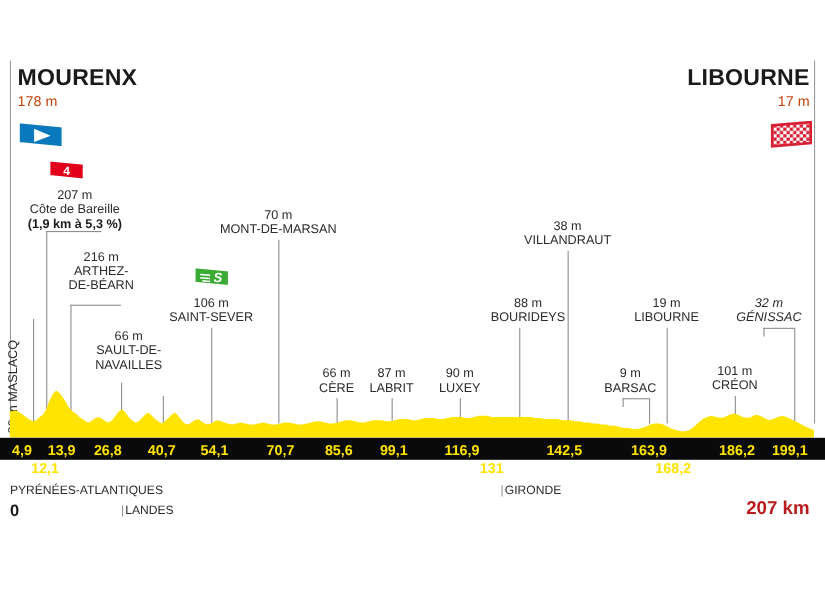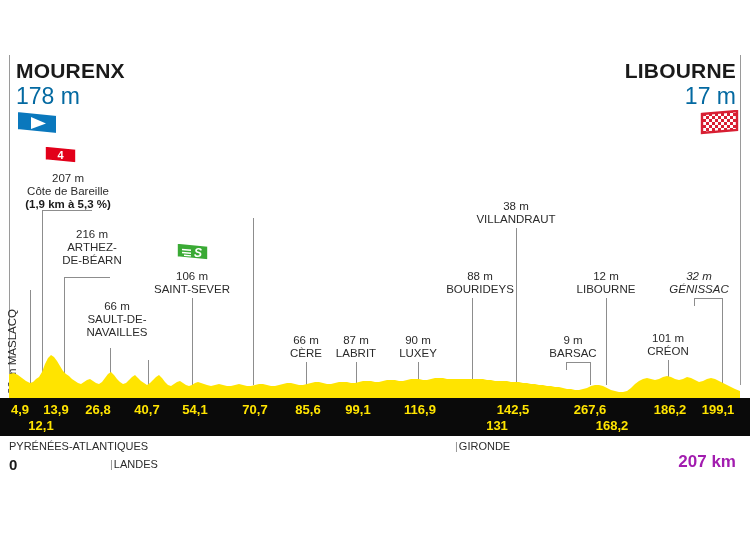--- a/index.html
+++ b/index.html
@@ -16,21 +16,21 @@
   
   .citybar{position:absolute;top:55px;width:1px;background:#9a9a9a;}
   .citybar.left{left:9px;height:330px;}
   .citybar.right{left:740px;height:330px;}
 
   .city{position:absolute;top:60px;line-height:1;}
   .city .name{
     font-size:21px;font-weight:bold;letter-spacing:.2px;color:#1a1a1a;
     white-space:nowrap;
   }
-  .city .alt{font-size:23px;color:#0369a1;margin-top:4px;}
+  .city .alt{font-size:13px;color:#c2410c;margin-top:4px;}
   .city.start{left:16px;text-align:left;}
   .city.finish{right:14px;text-align:right;}
 
   
   .flag{position:absolute;}
   .flag svg{display:block;}
 
   
   .ann{position:absolute;text-align:center;line-height:1.12;white-space:nowrap;}
   .ann .alt{font-size:11.5px;color:#2b2b2b;}
@@ -48,40 +48,40 @@
     transform-origin:left bottom;
     white-space:nowrap;
   }
 
   
   #profile{position:absolute;left:0;top:352px;width:750px;height:46px;}
   #profile svg{display:block;}
 
   
   #kmband{
-    position:absolute;left:0;top:398px;width:750px;height:38px;
+    position:absolute;left:0;top:398px;width:750px;height:20px;
     background:#0a0a0a;
   }
   .km{
     position:absolute;
     color:#ffe400;font-size:13px;font-weight:bold;
     white-space:nowrap;transform:translateX(-50%);
   }
   .km.r1{top:4px;}
   .km.r2{top:20px;}
 
   
   #depts{position:absolute;left:0;top:436px;width:750px;height:44px;background:#fff;}
   .dept{
     position:absolute;font-size:11px;color:#2b2b2b;white-space:nowrap;
   }
   .dept .bar{color:#8d8d8d;margin-right:1px;}
 
   #dist0{position:absolute;left:9px;top:456px;font-size:15px;font-weight:bold;color:#1a1a1a;}
-  #disttot{position:absolute;right:14px;top:452px;font-size:17px;font-weight:bold;color:#a21caf;}
+  #disttot{position:absolute;right:14px;top:452px;font-size:17px;font-weight:bold;color:#b91c1c;}
 </style>
 </head>
 <body>
 
 <div id="stage">
 
   <div class="citybar left"></div>
   <div class="citybar right"></div>
 
   <div class="city start">
@@ -146,20 +146,24 @@
 
   <div class="ann" style="left:117px;top:300px;transform:translateX(-50%);">
     <div class="alt">66 m</div>
     <div class="nm" style="white-space:pre;">SAULT-DE-
 NAVAILLES</div>
   </div>
   <div class="lead leadv" style="left:110px;top:348px;height:37px;"></div>
 
   <div class="lead leadv" style="left:148px;top:360px;height:25px;"></div>
 
+  <div class="ann" style="left:253px;top:190px;transform:translateX(-50%);">
+    <div class="alt">70 m</div>
+    <div class="nm">MONT-DE-MARSAN</div>
+  </div>
   <div class="lead leadv" style="left:253px;top:218px;height:167px;"></div>
 
   <div class="ann" style="left:306px;top:334px;transform:translateX(-50%);">
     <div class="alt">66 m</div>
     <div class="nm">CÈRE</div>
   </div>
   <div class="lead leadv" style="left:306px;top:362px;height:23px;"></div>
 
   <div class="ann" style="left:356px;top:334px;transform:translateX(-50%);">
     <div class="alt">87 m</div>
@@ -187,21 +191,21 @@
 
   <div class="ann" style="left:573px;top:334px;transform:translateX(-50%);">
     <div class="alt">9 m</div>
     <div class="nm">BARSAC</div>
   </div>
   <div class="lead leadh" style="left:566px;top:362px;width:24px;"></div>
   <div class="lead leadv" style="left:566px;top:362px;height:8px;"></div>
   <div class="lead leadv" style="left:590px;top:362px;height:23px;"></div>
 
   <div class="ann" style="left:606px;top:270px;transform:translateX(-50%);">
-    <div class="alt">12 m</div>
+    <div class="alt">19 m</div>
     <div class="nm">LIBOURNE</div>
   </div>
   <div class="lead leadv" style="left:606px;top:298px;height:87px;"></div>
 
   <div class="ann" style="left:668px;top:332px;transform:translateX(-50%);">
     <div class="alt">101 m</div>
     <div class="nm">CRÉON</div>
   </div>
   <div class="lead leadv" style="left:668px;top:360px;height:25px;"></div>
 
@@ -258,26 +262,26 @@
     <div class="km r1" style="left:20px;">4,9</div>
     <div class="km r1" style="left:56px;">13,9</div>
     <div class="km r1" style="left:98px;">26,8</div>
     <div class="km r1" style="left:147px;">40,7</div>
     <div class="km r1" style="left:195px;">54,1</div>
     <div class="km r1" style="left:255px;">70,7</div>
     <div class="km r1" style="left:308px;">85,6</div>
     <div class="km r1" style="left:358px;">99,1</div>
     <div class="km r1" style="left:420px;">116,9</div>
     <div class="km r1" style="left:513px;">142,5</div>
-    <div class="km r1" style="left:590px;">267,6</div>
+    <div class="km r1" style="left:590px;">163,9</div>
     <div class="km r1" style="left:670px;">186,2</div>
     <div class="km r1" style="left:718px;">199,1</div>
 
     <div class="km r2" style="left:41px;">12,1</div>
-    <div class="km r2" style="left:497px;">131</div>
+    <div class="km r2" style="left:447px;">131</div>
     <div class="km r2" style="left:612px;">168,2</div>
   </div>
 
   <div id="depts">
     <div class="dept" style="left:9px;top:4px;">PYRÉNÉES-ATLANTIQUES</div>
     <div class="dept" style="left:110px;top:22px;">
       <span class="bar">|</span><span>LANDES</span>
     </div>
     <div class="dept" style="left:455px;top:4px;">
       <span class="bar">|</span><span>GIRONDE</span>

